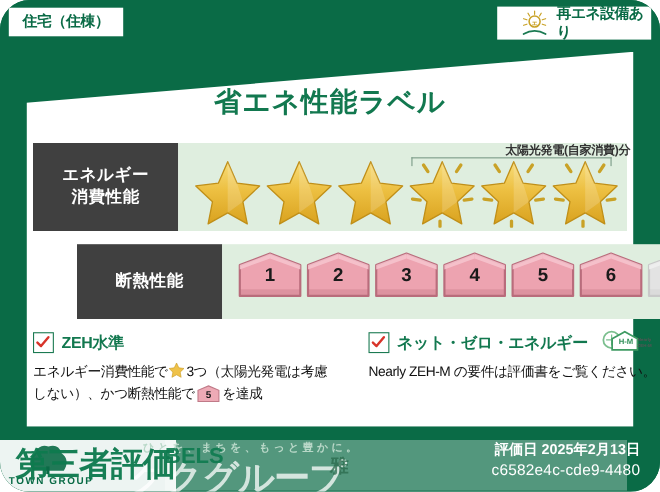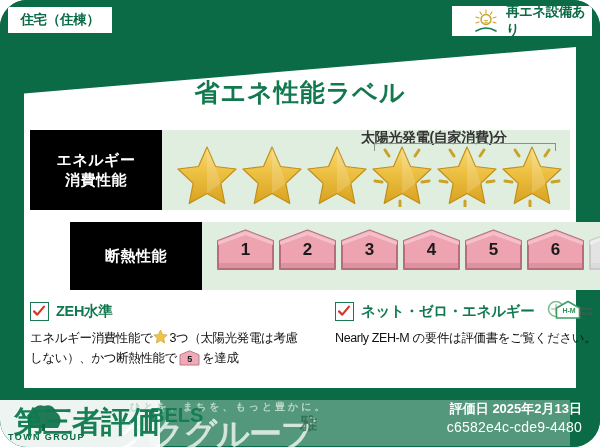--- a/index.html
+++ b/index.html
@@ -38,36 +38,36 @@
     font-size:13px;font-weight:bold;color:#1b7a52;letter-spacing:0.5px;
   }
   .main-title{
     position:absolute;left:0;top:76px;width:600px;text-align:center;
     font-size:25px;font-weight:bold;color:#12784f;letter-spacing:1px;
   }
 
   
   .row{position:absolute;display:flex;align-items:stretch;}
   .row-label{
-    width:132px;background:#000000;color:#fff;display:flex;flex-direction:column;
+    width:132px;background:#404040;color:#fff;display:flex;flex-direction:column;
     align-items:center;justify-content:center;font-size:15px;font-weight:bold;
     line-height:1.35;letter-spacing:0.5px;
   }
   .row-body{flex:1;background:#dfeedf;position:relative;}
 
   
   #row-energy{left:30px;top:130px;width:540px;height:80px;}
   .stars{position:absolute;left:12px;top:0;width:100%;height:80px;display:flex;align-items:center;gap:2px;}
   .star-cell{width:63px;height:70px;position:relative;flex:none;}
   .star-cell svg{position:absolute;left:0;top:4px;}
 
   
   .solar-note{
-    position:absolute;left:199px;top:-1px;width:190px;text-align:left;
-    font-size:14px;font-weight:bold;color:#333;letter-spacing:-0.3px;
+    position:absolute;left:221px;top:-1px;width:190px;text-align:right;
+    font-size:11px;font-weight:bold;color:#333;letter-spacing:-0.3px;
   }
   .solar-bracket{
     position:absolute;left:212px;top:13px;width:182px;height:8px;
     border:1px solid #7a9a86;border-bottom:none;box-sizing:border-box;
   }
 
   
   #row-insul{left:30px;top:222px;width:540px;height:68px;margin-left:40px;}
   .houses{position:absolute;left:14px;top:0;height:56px;display:flex;align-items:center;gap:3px;}
   .house{width:59px;height:42px;position:relative;flex:none;}

